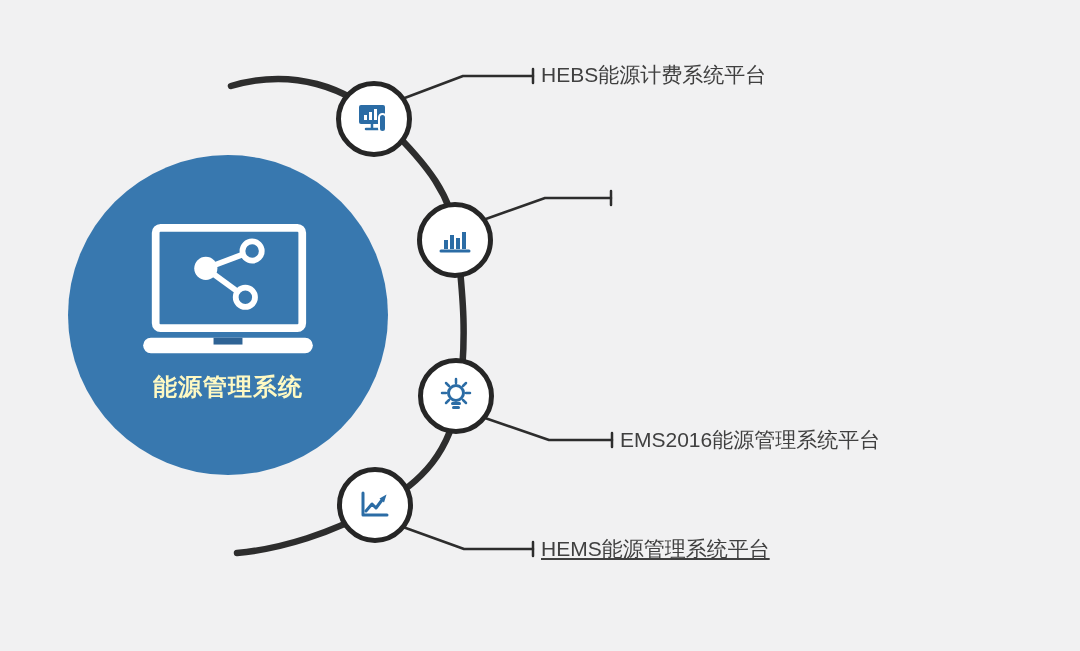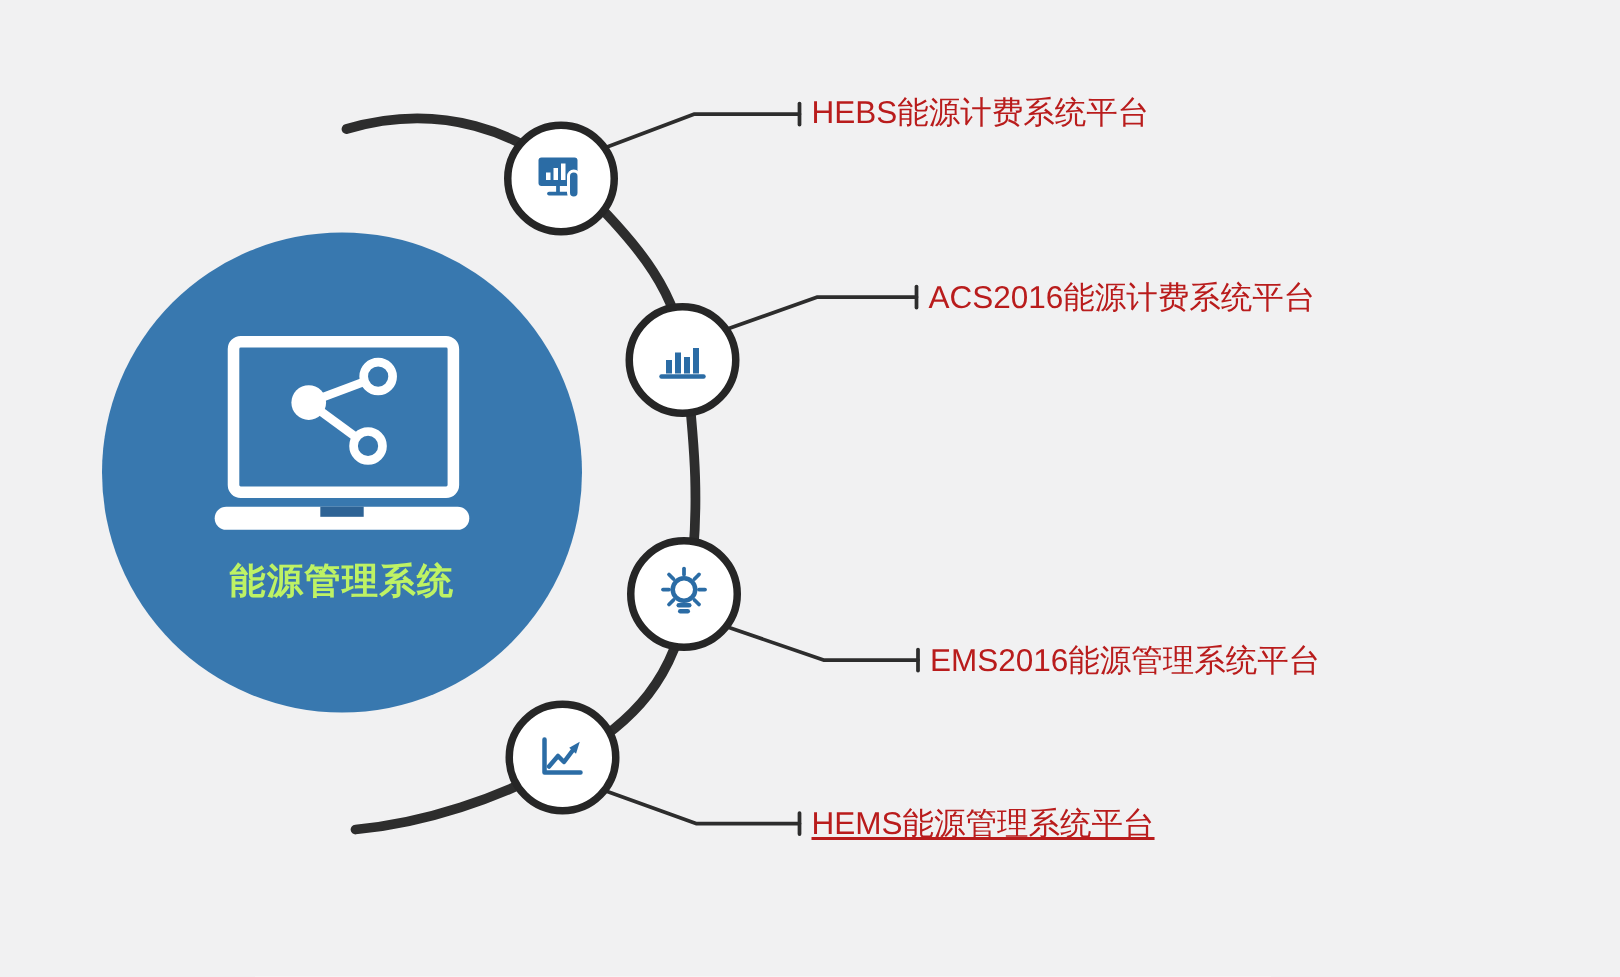--- a/index.html
+++ b/index.html
@@ -15,39 +15,39 @@
     position:absolute;
     left:68px;top:155px;
     width:320px;height:320px;
     border-radius:50%;
     background:var(--accent,#3878af);
   }
   .hub-icon{position:absolute;left:65px;top:69px;width:190px;height:135px;}
   .hub-label{
     position:absolute;left:0;top:216px;width:100%;
     text-align:center;
-    color:#bef264;
+    color:#fef9c3;
     font-size:24px;
     font-weight:bold;
     letter-spacing:1px;
   }
   .node{
     position:absolute;
     width:66px;height:66px;
     border:5px solid #262626;
     border-radius:50%;
     background:#ffffff;
     display:flex;align-items:center;justify-content:center;
     box-sizing:content-box;
   }
   .node svg{display:block;}
   .branch-label{
     position:absolute;
     transform:translateY(-50%);
-    color:#b91c1c;
+    color:#404040;
     font-size:21px;
     font-weight:500;
     white-space:nowrap;
     text-align:right;
   }
 </style>
 </head>
 <body>
 
 <div class="canvas">
@@ -140,19 +140,18 @@
   <div class="node" style="left:337px;top:467px;">
     <svg width="42" height="42" viewBox="0 0 42 42">
       <path d="M 9 9 L 9 31 L 33 31" fill="none" stroke="#2b6ca5" stroke-width="3" stroke-linecap="round" stroke-linejoin="round"></path>
       <path d="M 12 27 L 18 20 L 22 24 L 28 16" fill="none" stroke="#2b6ca5" stroke-width="3" stroke-linecap="round" stroke-linejoin="round"></path>
       <polygon points="25.5,14.5 32.5,10.5 30,18.5" fill="#2b6ca5"></polygon>
     </svg>
   </div>
 
   <div class="branch-label" style="left:541px;top:75px;">HEBS能源计费系统平台</div>
 
-  <div class="branch-label" style="left:619px;top:198px;">ACS2016能源计费系统平台</div>
 
   <div class="branch-label" style="left:620px;top:440px;">EMS2016能源管理系统平台</div>
 
   <div class="branch-label" style="left:541px;top:549px;text-decoration:underline;">HEMS能源管理系统平台</div>
 
 </div>
 
 </body></html>

